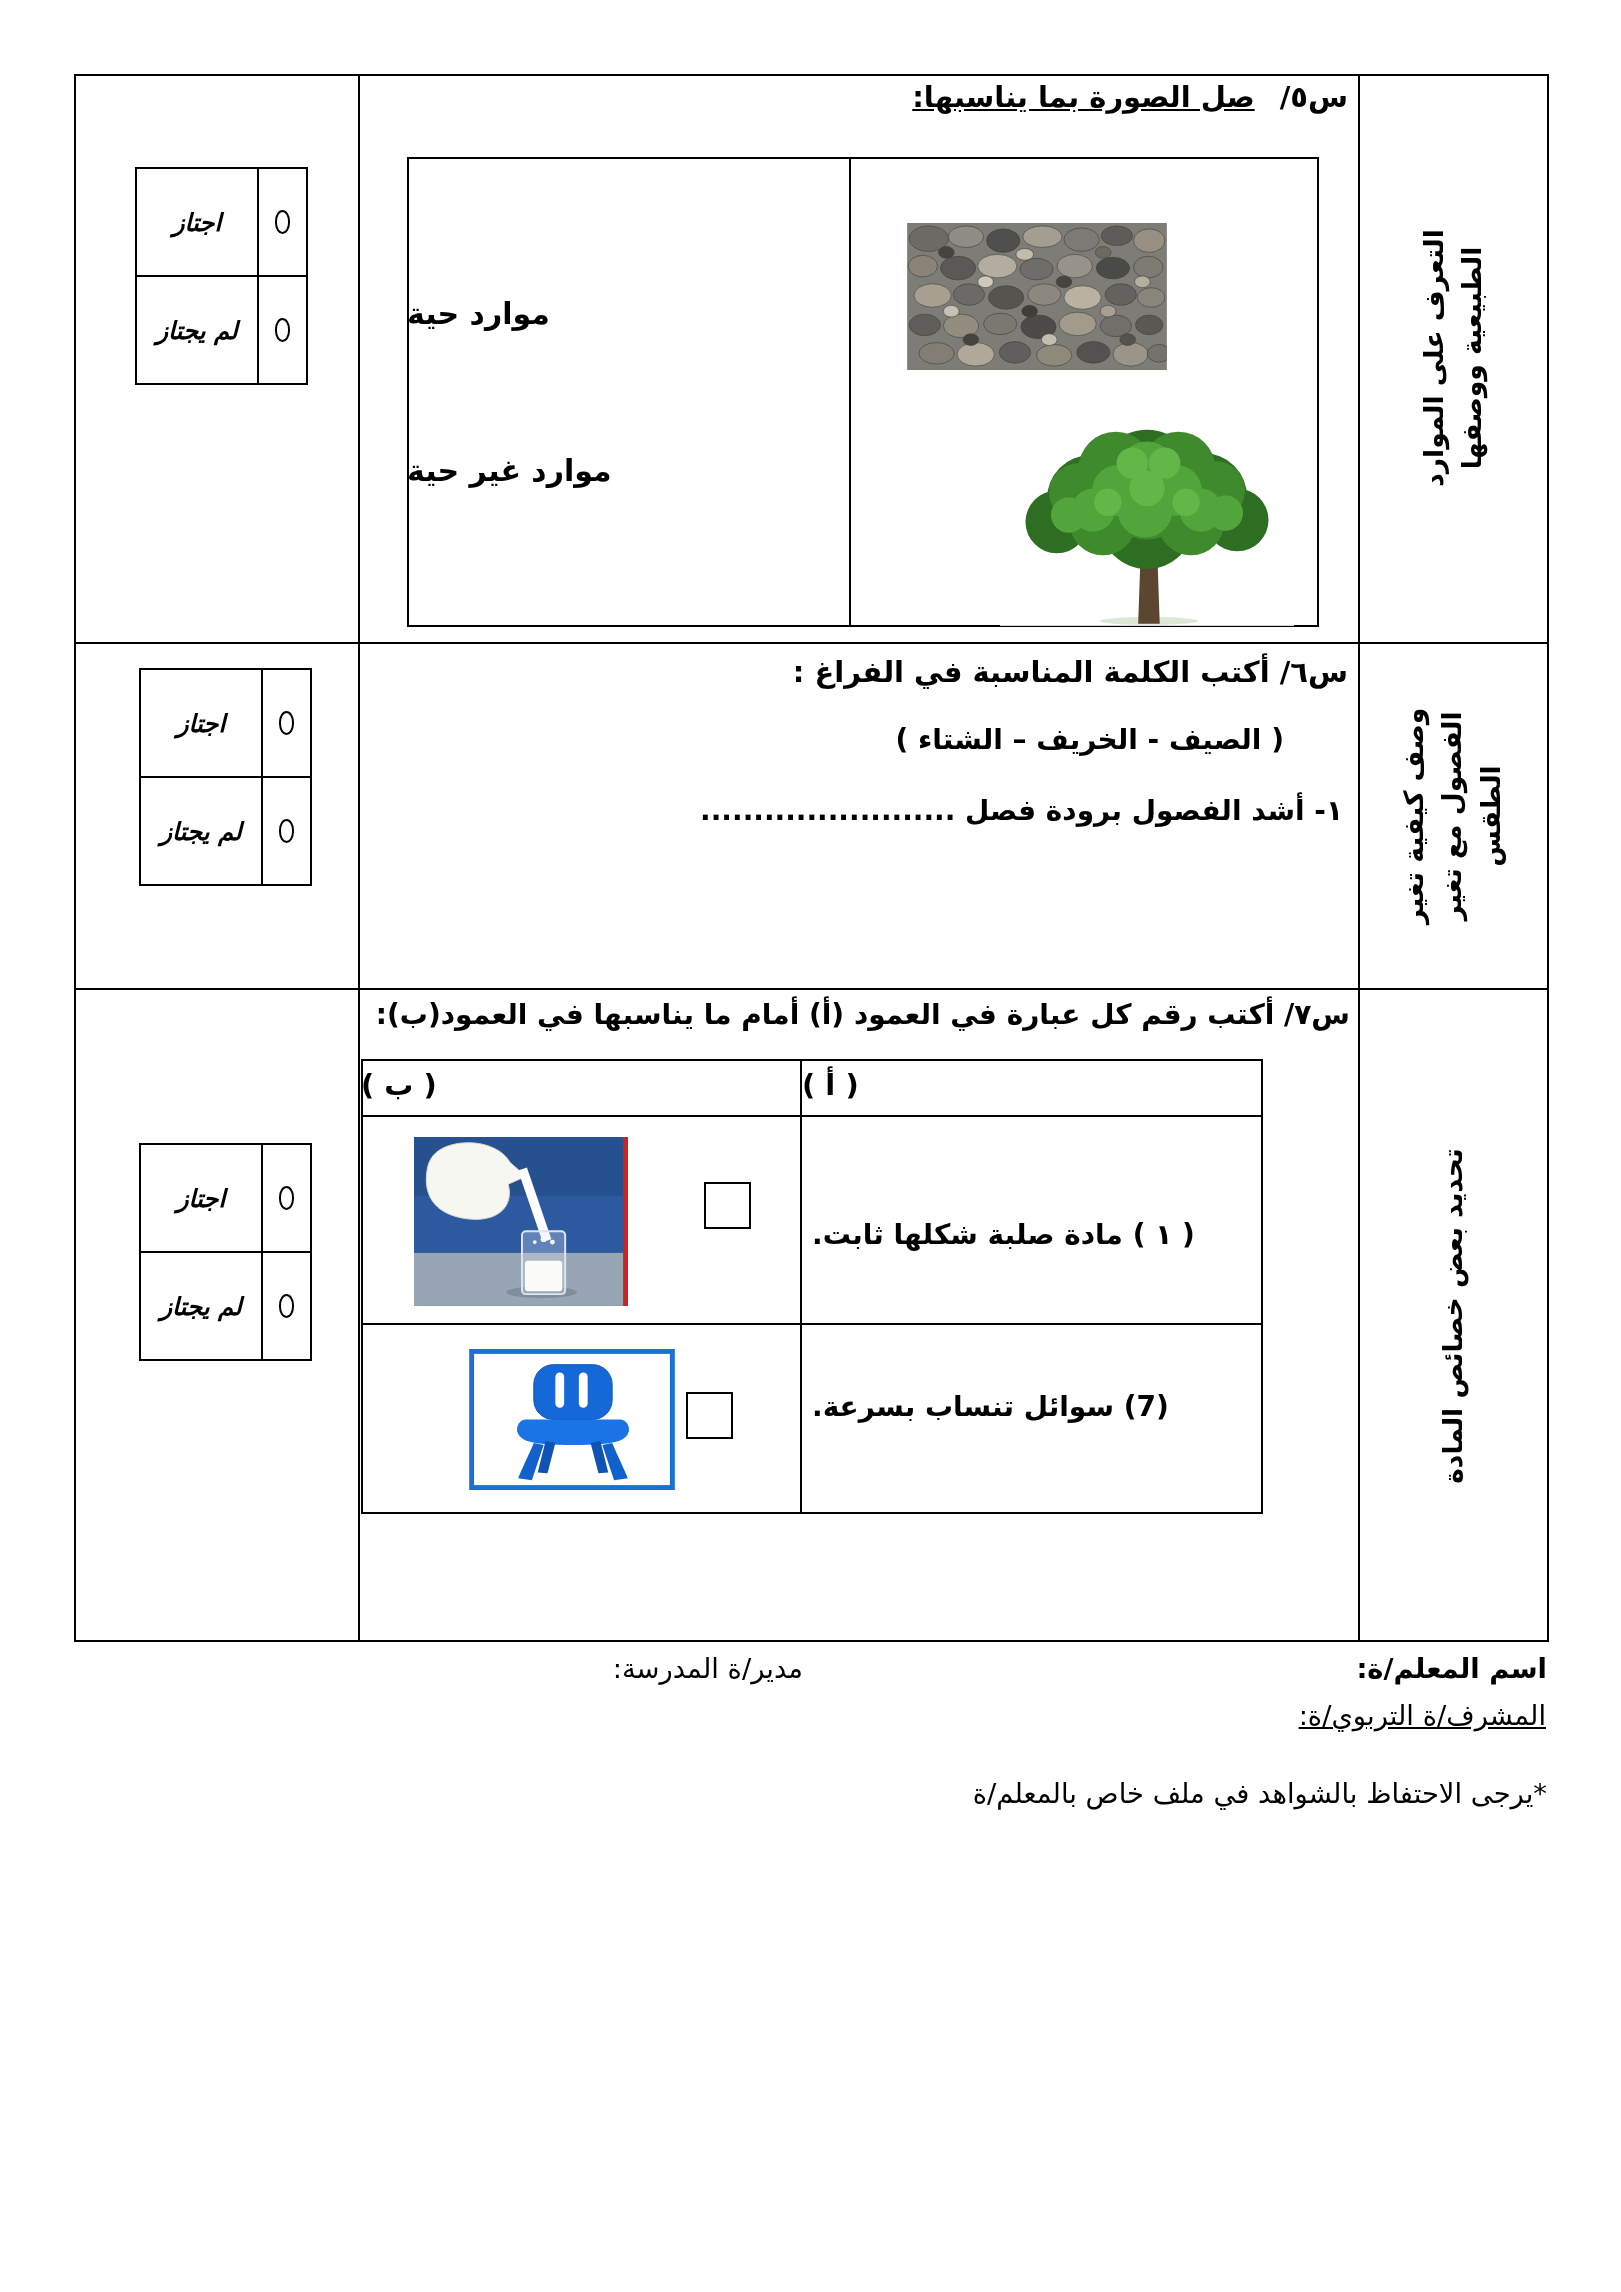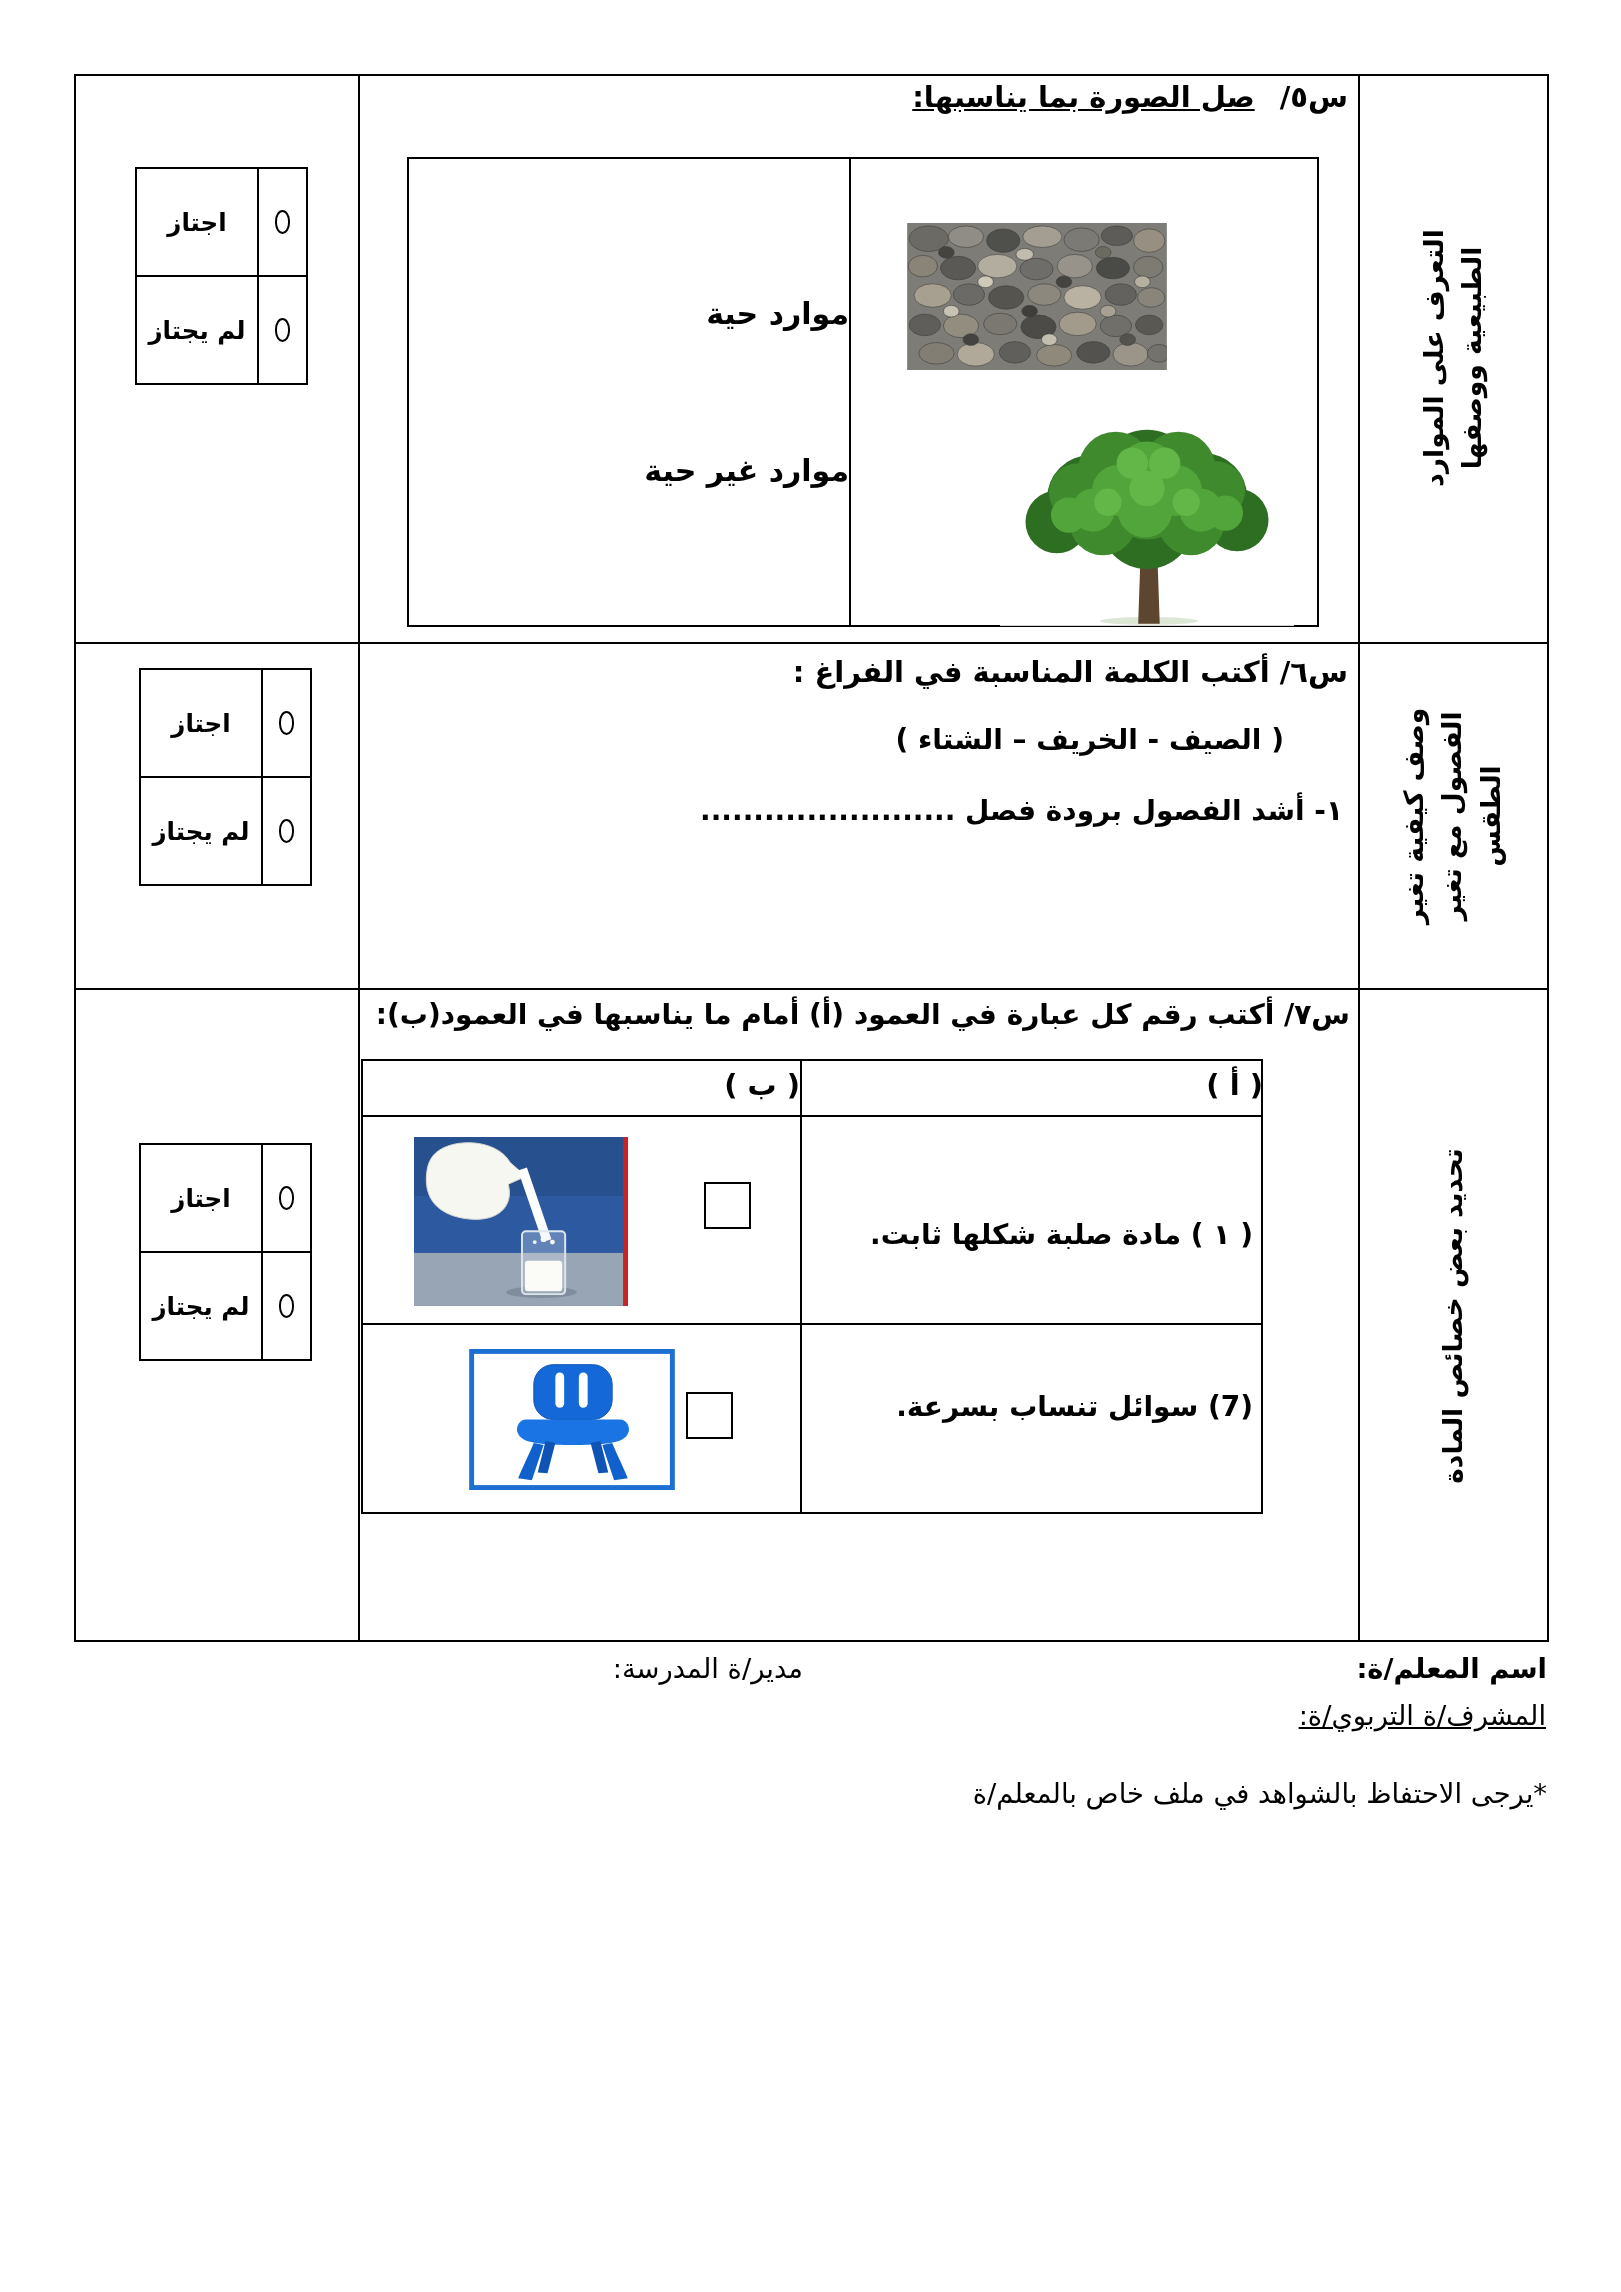--- a/index.html
+++ b/index.html
@@ -6,37 +6,37 @@
   html,body { background:#ffffff; }
   body {
     width:1621px; height:2293px; position:relative;
     font-family:"DejaVu Sans", sans-serif; color:#000;
   }
   .abs  { position:absolute; }
   .line { position:absolute; background:#000; }
   .box  { position:absolute; border:2px solid #000; background:#fff; }
   .txt  { position:absolute; direction:rtl; font-weight:bold; color:#000; white-space:nowrap; }
   .right  { text-align:right; }
-  .center { text-align:right; }
+  .center { text-align:left; }
   .regular { font-weight:normal; }
 
   
   .vcell { position:absolute; }
   .vtext {
     position:absolute; left:50%; top:50%;
     transform:translate(-50%,-50%) rotate(-90deg);
     direction:rtl; text-align:center; font-weight:bold;
     font-size:26.5px; line-height:1.45; white-space:normal;
   }
 
   
   .assess-box { position:absolute; width:173px; height:218px; border:2px solid #000; background:#fff; display:flex; flex-direction:column; }
   .assess-row { flex:1; display:flex; min-height:0; }
   .assess-row + .assess-row { border-top:2px solid #000; }
-  .assess-label { flex:1; display:flex; align-items:center; justify-content:center; direction:rtl; font-weight:bold; font-size:24.5px; }
+  .assess-label { flex:1; display:flex; align-items:center; justify-content:center; direction:rtl; font-weight:bold; font-size:24.5px;font-style:italic; }
   .assess-mark { width:49px; border-left:2px solid #000; display:flex; align-items:center; justify-content:center; }
   .oval { width:15.7px; height:23.5px; border:2px solid #000; border-radius:50%; background:#fff; }
 
   .answer-square { position:absolute; width:47px; height:47px; border:2px solid #000; background:#fff; }
 
   .q-num { margin-left:25px; }
   .underline { text-decoration:underline; }
 </style>
 </head>
 <body>

